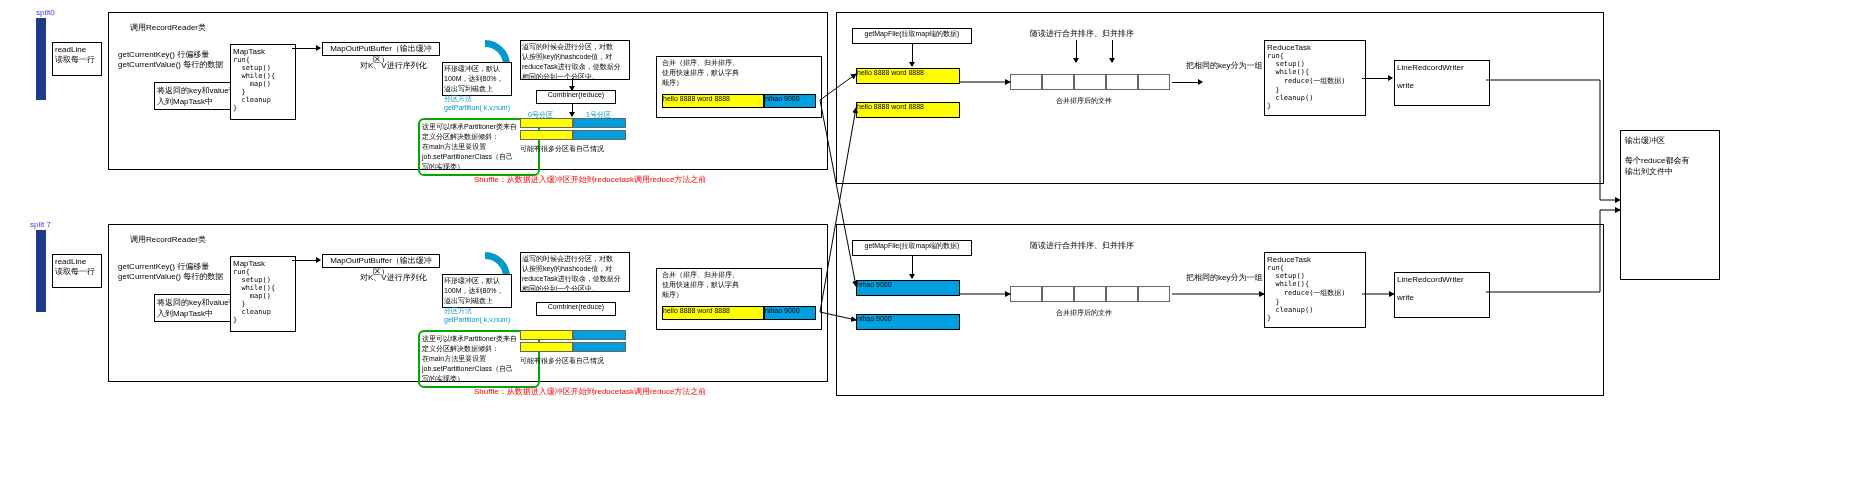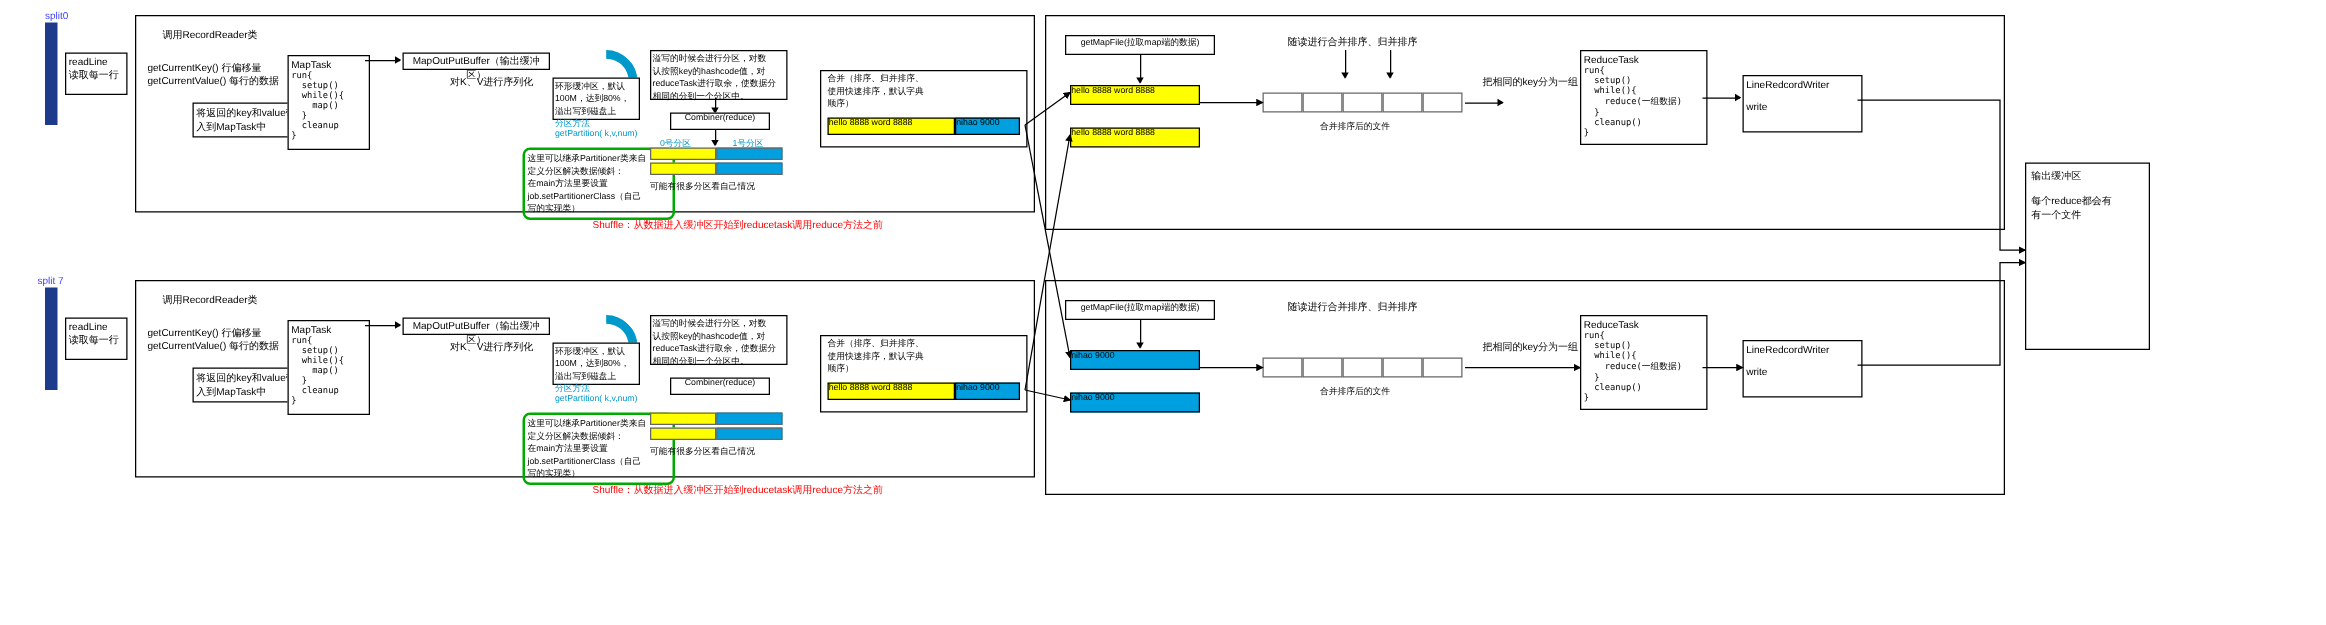--- a/index.html
+++ b/index.html
@@ -214,21 +214,21 @@
   setup()
   while(){
     reduce(一组数据)
   }
   cleanup()
 }</pre>
   </div>
 <div class="box" style="left:1394px;top:272px;width:90px;height:40px;padding:2px"><div>LineRedcordWriter</div><br><div>write</div></div>
 
 <div class="box" style="left:1620px;top:130px;width:90px;height:140px;padding:4px"><div>输出缓冲区</div><br><div style="white-space:pre-line">每个reduce都会有
-有一个文件</div></div>
+输出到文件中</div></div>
 
 <svg style="position:absolute;left:0;top:0;width:1861px;height:500px;pointer-events:none">
   <defs>
       <marker id="ah" markerWidth="6" markerHeight="6" refX="5" refY="3" orient="auto">
         <path d="M0,0 L6,3 L0,6 Z" fill="#000"></path>
       </marker>
     </defs>
   <line x1="820" y1="100" x2="856" y2="74" stroke="#000" marker-end="url(#ah)"></line>
   <line x1="820" y1="100" x2="856" y2="286" stroke="#000" marker-end="url(#ah)"></line>
   <line x1="820" y1="312" x2="856" y2="108" stroke="#000" marker-end="url(#ah)"></line>

